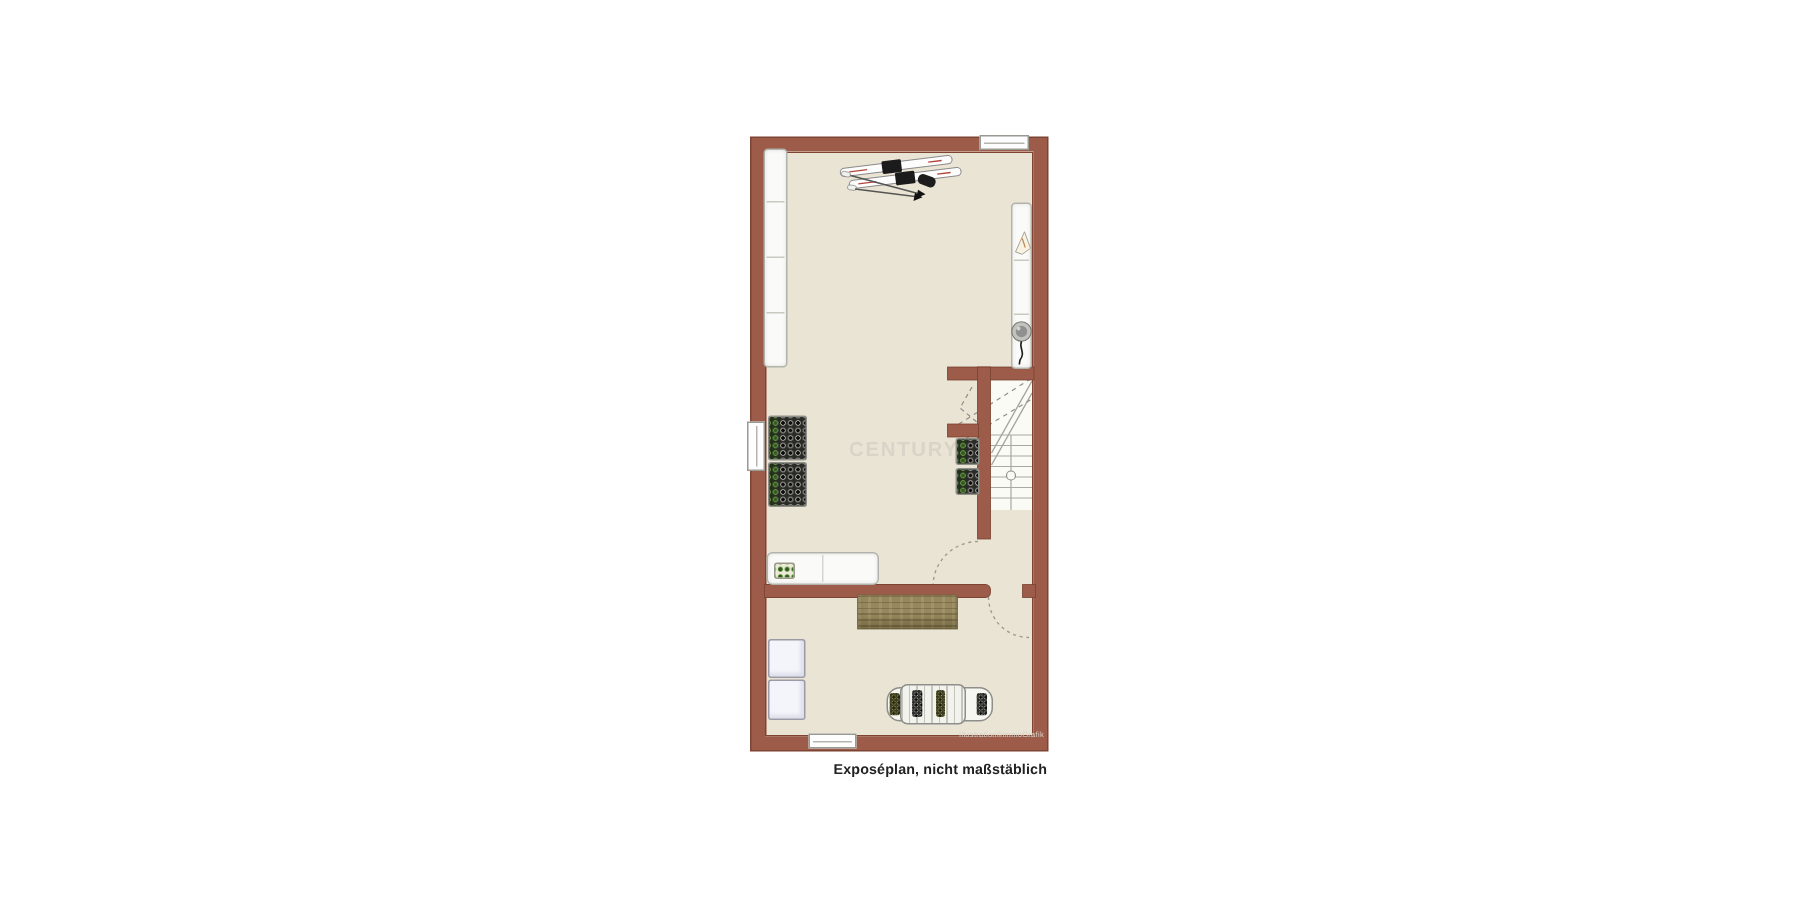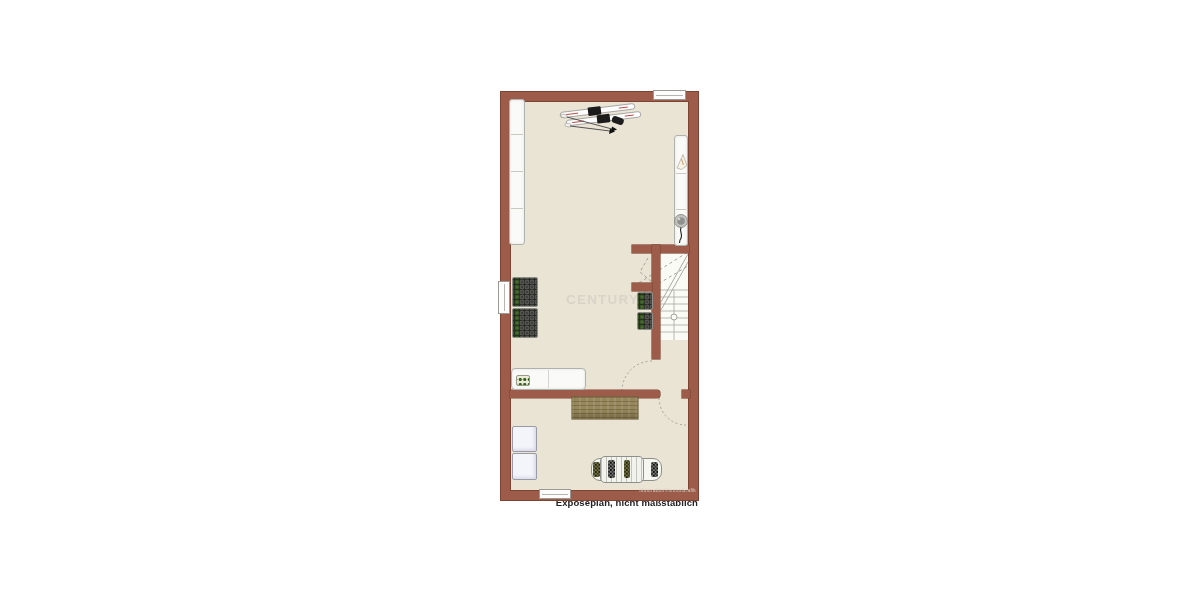--- a/index.html
+++ b/index.html
@@ -78,21 +78,21 @@
   .cl-d{left:60px;top:6px;width:7px;height:15px;}
 
   
   .svg-under{left:0;top:0;width:199px;height:412px;z-index:3;}
   .svg-over{left:0;top:0;width:199px;height:412px;z-index:7;}
 
   
   .watermark{left:66px;top:202px;width:140px;z-index:2;color:var(--watermark);
     font-size:13.5px;font-weight:bold;letter-spacing:1.2px;white-space:nowrap;}
   .credit{right:3px;top:397px;z-index:8;color:#d9d0c6;font-size:5px;letter-spacing:.2px;white-space:nowrap;}
-  .caption{position:absolute;right:502px;top:497px;color:#222;font-size:9.5px;font-weight:600;
+  .caption{position:absolute;right:502px;top:508px;color:#222;font-size:9.5px;font-weight:600;
     letter-spacing:.1px;white-space:nowrap;}
 </style>
 </head>
 <body>
 
 <div class="canvas">
   <div class="plan">
 
     <div class="floor"></div>
 

